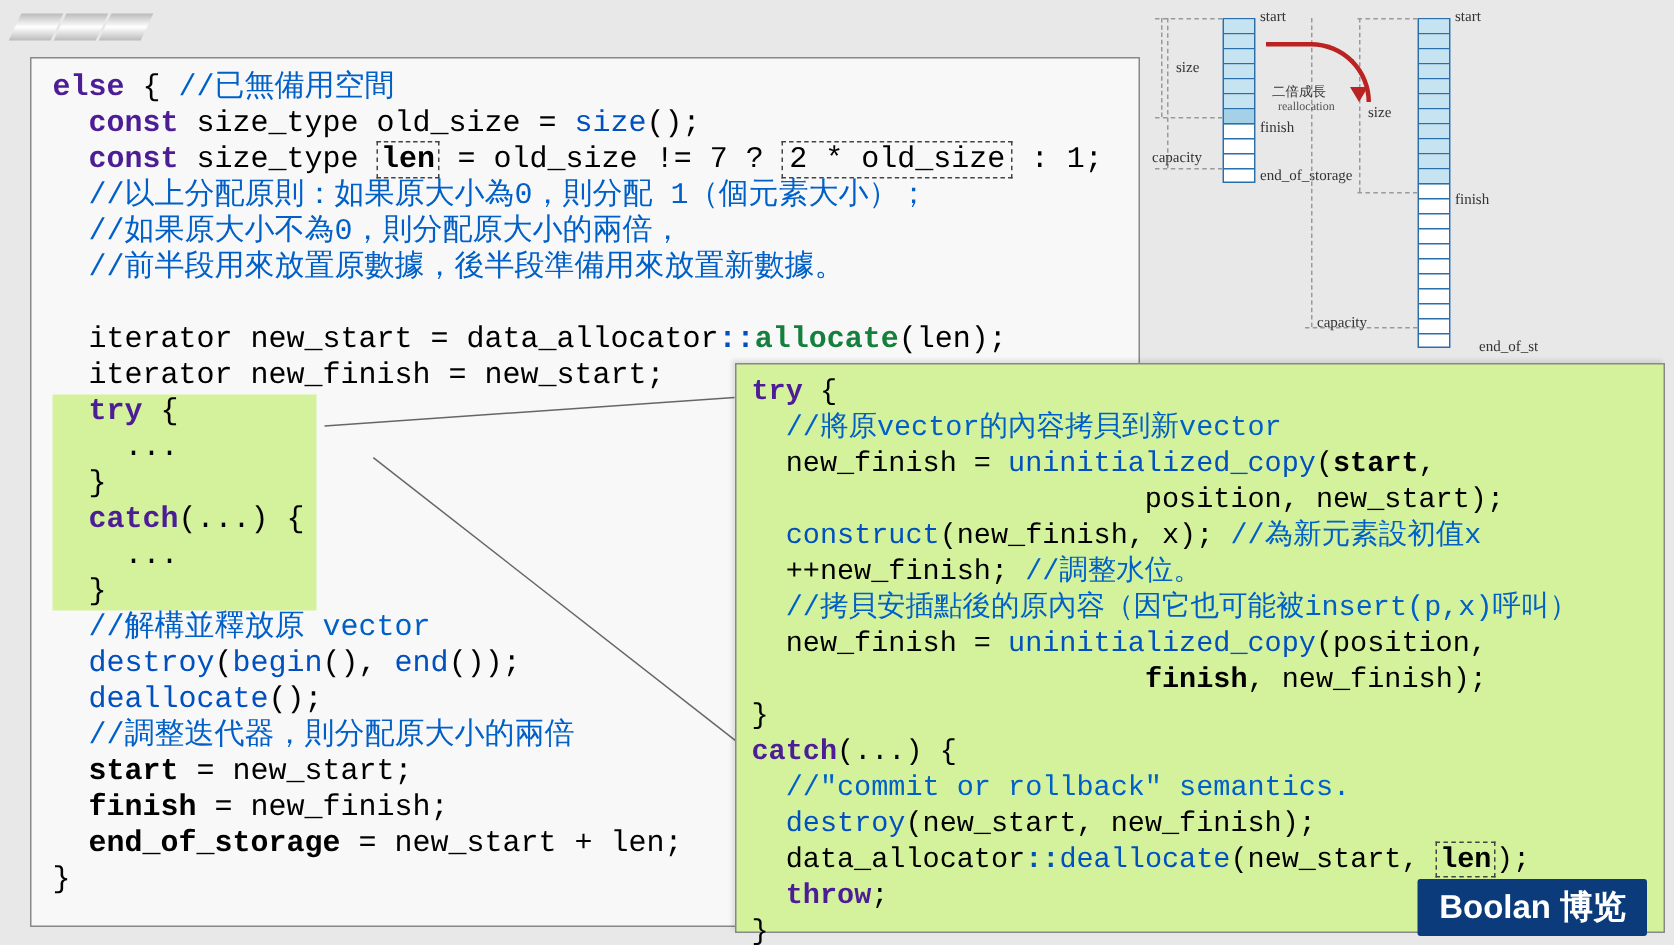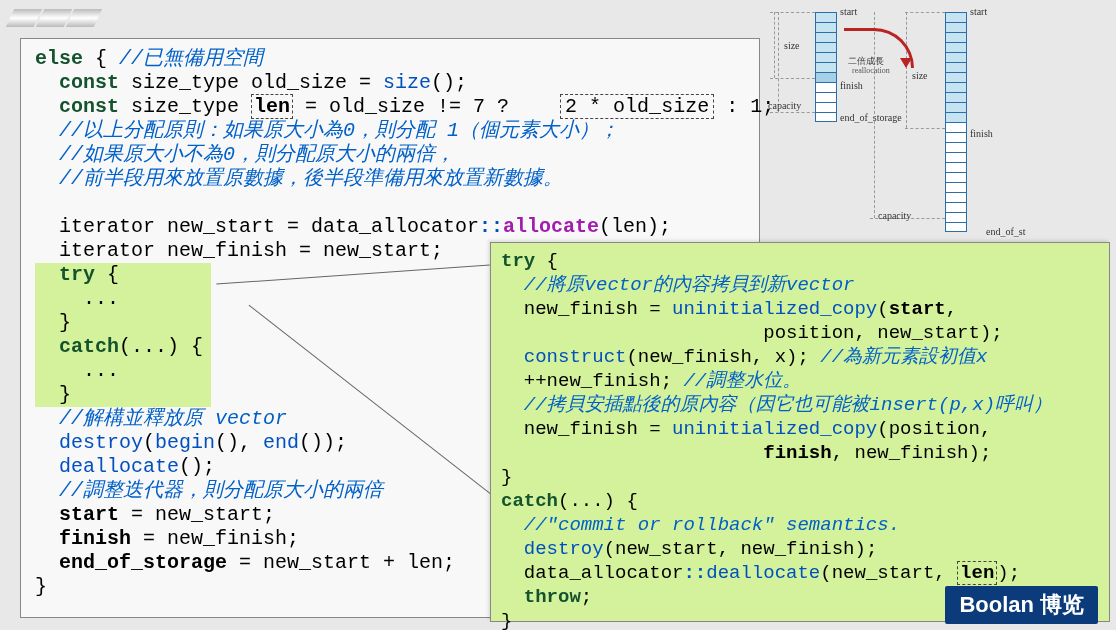--- a/index.html
+++ b/index.html
@@ -7,29 +7,29 @@
 
   .title-bar { position: absolute; top: 0; left: 0; right: 0; height: 36px; display: flex; align-items: center; }
   .title-stripes { display: flex; gap: 2px; margin-left: 10px; margin-right: 20px; }
   .stripe { width: 28px; height: 18px; background: linear-gradient(180deg,#bbb,#fff,#bbb); transform: skewX(-25deg); }
   .title-text { font-family: "Microsoft YaHei","SimSun",serif; font-size: 24px; font-weight: bold; color: #222; }
   .title-text .latin { font-family: "Times New Roman",serif; }
 
   .left-code { position: absolute; top: 38px; left: 20px; width: 740px; height: 580px; background: rgba(255,255,255,0.7); border: 1px solid #888; padding: 8px 14px; font-size: 20px; line-height: 24px; letter-spacing: 0; }
   .left-code pre, .right-code pre { font-family: "Courier New", monospace; white-space: pre; }
 
-  .kw { color: #14532d; font-weight: bold; }
-  .cm { color: #0060c8; font-style: italic; }
-  .fn { color: #a21caf; font-weight: bold; }
+  .kw { color: #4c1d95; font-weight: bold; }
+  .cm { color: #0060c8; }
+  .fn { color: #15803d; font-weight: bold; }
   .fn2 { color: #0050c0; }
   .bold { font-weight: bold; }
   .scope { color: #0050c0; font-weight: bold; }
 
   .box-len { border: 1px dashed #444; padding: 0 2px; }
-  .box-expr { border: 1px dashed #444; padding: 0 4px; margin-left: 39px; }
+  .box-expr { border: 1px dashed #444; padding: 0 4px; }
   .try-block { background: #d4f29b; display: inline-block; padding: 0 8px 0 0; }
 
   .right-code { position: absolute; top: 242px; left: 490px; width: 620px; height: 380px; background: #d4f29b; border: 1px solid #888; padding: 6px 10px; font-size: 19px; line-height: 24px; z-index: 5; box-shadow: -2px -2px 3px rgba(0,0,0,0.1); }
 
   .diagram { position: absolute; top: 0; left: 770px; width: 345px; height: 245px; z-index: 2; }
   .diag-col { position: absolute; width: 22px; background: #fff; border: 1px solid #2a6eaa; }
   .cell { height: 10px; border-bottom: 1px solid #2a6eaa; }
   .cell.fill { background: #c6e3f2; }
 
   .lbl { position: absolute; font-family: "Times New Roman",serif; font-size: 10px; color: #333; }

